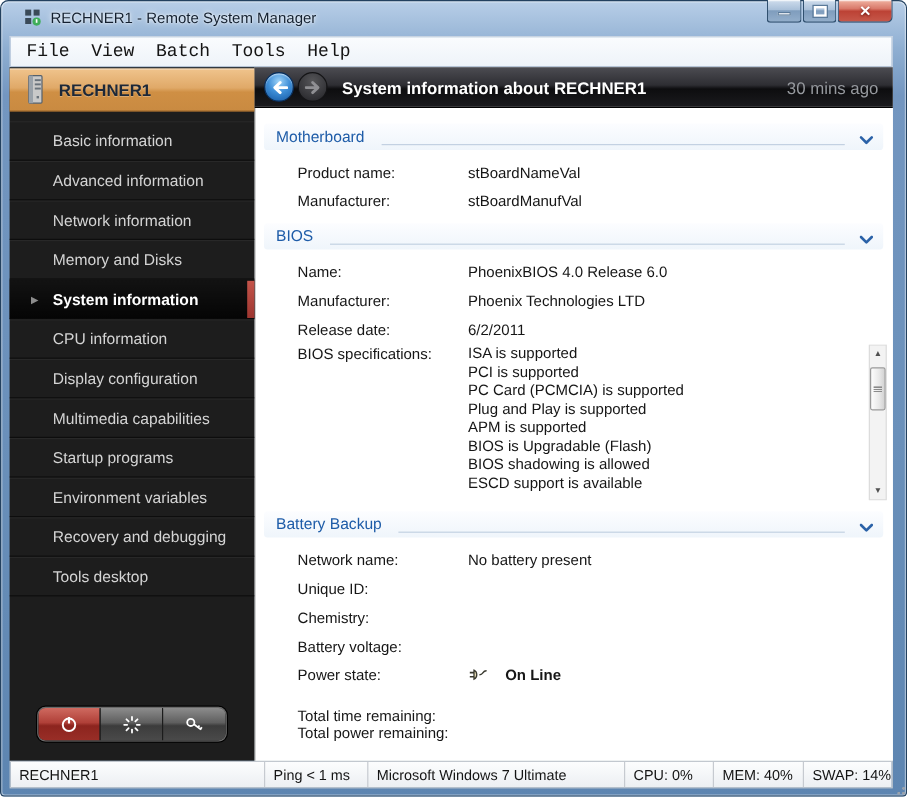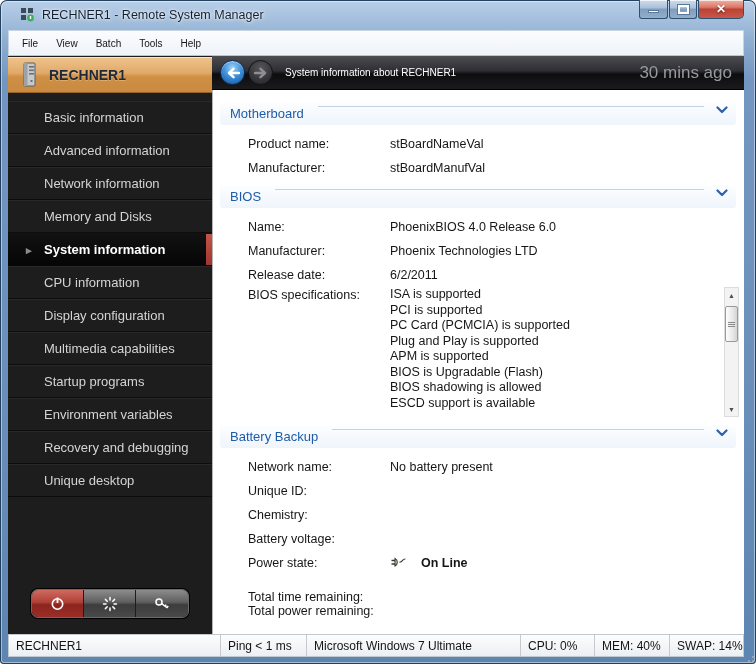--- a/index.html
+++ b/index.html
@@ -31,21 +31,21 @@
     background: linear-gradient(180deg, #f0b3a2 0%, #d9796a 40%, #bc4235 52%, #c6584a 100%); }
   .glyph-min { width: 11px; height: 3px; background: #fff; border: 1px solid #5a7a9a; margin-top: 5px; }
   .glyph-max { width: 11px; height: 9px; border: 2px solid #fff; outline: 1px solid #5a7a9a; background: transparent; }
   .glyph-close { color: #fff; font-size: 12px; font-weight: bold; text-shadow: 0 1px 2px #6a1510; }
 
   
   .menubar { position: absolute; top: 30px; left: 8px; right: 12px; height: 26px;
     background: linear-gradient(180deg, #fafcfe, #eef3f9);
     border: 1px solid #c8d4e2; border-bottom-color: #b6c4d6;
     display: flex; align-items: center; padding-left: 4px; }
-  .menu-item { font-size: 10px; color: #141414; padding: 3px 9px; border-radius: 2px; }
+  .menu-item { font-size: 15px; color: #141414; padding: 3px 9px; border-radius: 2px; font-family: Liberation Mono, monospace; }
 
   
   .app { position: absolute; top: 56px; left: 8px; right: 12px; bottom: 30px; display: flex; }
 
   
   .sidebar { width: 204px; background: #1d1d1d; display: flex; flex-direction: column; position: relative; }
   .sidebar-header { height: 36px; margin-top: 1px;
     background: linear-gradient(180deg, #f0c48d 0%, #e0a968 45%, #cf8f44 55%, #c98a41 100%);
     box-shadow: inset 0 1px 0 rgba(255,255,255,.55), inset 0 -1px 0 rgba(90,50,10,.45);
     display: flex; align-items: center; padding-left: 13px; }
@@ -74,27 +74,27 @@
   .main { flex: 1; display: flex; flex-direction: column; background: #fff; min-width: 0; }
   .content-header { height: 34px; flex: 0 0 34px;
     background: linear-gradient(180deg, #4c4c52 0%, #2e2e33 45%, #0d0d0f 55%, #1b1b1e 100%);
     border-bottom: 1px solid #000;
     display: flex; align-items: center; padding: 0 12px 0 8px; }
   .nav-circle { width: 25px; height: 25px; border-radius: 50%; display: flex; align-items: center; justify-content: center; flex: 0 0 auto; }
   .nav-circle.back { background: radial-gradient(circle at 50% 30%, #9fd4f8 0%, #3f8fd8 45%, #1255a0 100%);
     border: 1px solid #0a2f5c; box-shadow: inset 0 1px 1px rgba(255,255,255,.6); margin-right: 3px; }
   .nav-circle.fwd { background: radial-gradient(circle at 50% 30%, #555558 0%, #39393d 55%, #222226 100%);
     border: 1px solid #141416; margin-right: 12px; }
-  .content-title { color: #fff; font-size: 10px; font-weight: normal; white-space: nowrap; overflow: hidden; }
-  .timestamp { margin-left: auto; color: #96999e; font-size: 17px; padding-left: 10px; white-space: nowrap; }
+  .content-title { color: #fff; font-size: 14px; font-weight: bold; white-space: nowrap; overflow: hidden; }
+  .timestamp { margin-left: auto; color: #96999e; font-size: 14px; padding-left: 10px; white-space: nowrap; }
 
   .content { flex: 1; background: #fff; overflow: hidden; padding: 10px 3px 0 3px;
     box-shadow: inset 1px 0 0 #b4b4b4; }
 
-  .section-header { display: flex; align-items: flex-start; margin: 3px 5px 7px 5px; padding: 3px 8px 4px 10px;
+  .section-header { display: flex; align-items: flex-end; margin: 3px 5px 7px 5px; padding: 3px 8px 4px 10px;
     background: linear-gradient(180deg, #fcfdff, #eff5fb); border-radius: 3px; }
   .section-title { color: #1e5ca8; font-size: 13px; white-space: nowrap; }
   .section-rule { flex: 1; height: 1px; background: #c3d1e2; margin: 0 12px 0 14px; }
   .chevron { display: inline-flex; }
 
   .row { display: flex; align-items: center; height: 24px; padding-left: 33px; font-size: 12.5px; color: #161616; }
   .rlabel { width: 142px; flex: 0 0 142px; }
   .rvalue { flex: 1; min-width: 0; white-space: nowrap; }
   .row.top { align-items: flex-start; height: auto; }
   .row.top .rlabel { padding-top: 1px; }
@@ -187,21 +187,21 @@
         <div class="nav-item"><span>Advanced information</span></div>
         <div class="nav-item"><span>Network information</span></div>
         <div class="nav-item"><span>Memory and Disks</span></div>
         <div class="nav-item selected"><span class="sel-arrow">▸</span><span>System information</span></div>
         <div class="nav-item"><span>CPU information</span></div>
         <div class="nav-item"><span>Display configuration</span></div>
         <div class="nav-item"><span>Multimedia capabilities</span></div>
         <div class="nav-item"><span>Startup programs</span></div>
         <div class="nav-item"><span>Environment variables</span></div>
         <div class="nav-item"><span>Recovery and debugging</span></div>
-        <div class="nav-item"><span>Unique desktop</span></div>
+        <div class="nav-item"><span>Tools desktop</span></div>
       </div>
 
       <div class="sidebar-actions">
         <div class="action-group">
           <div class="act-btn danger">
             <svg width="15" height="15" viewBox="0 0 15 15">
               <circle cx="7.5" cy="8" r="5.2" fill="none" stroke="#fff" stroke-width="1.6"></circle>
               <line x1="7.5" y1="1.5" x2="7.5" y2="7" stroke="#fff" stroke-width="1.8"></line>
             </svg>
           </div>

